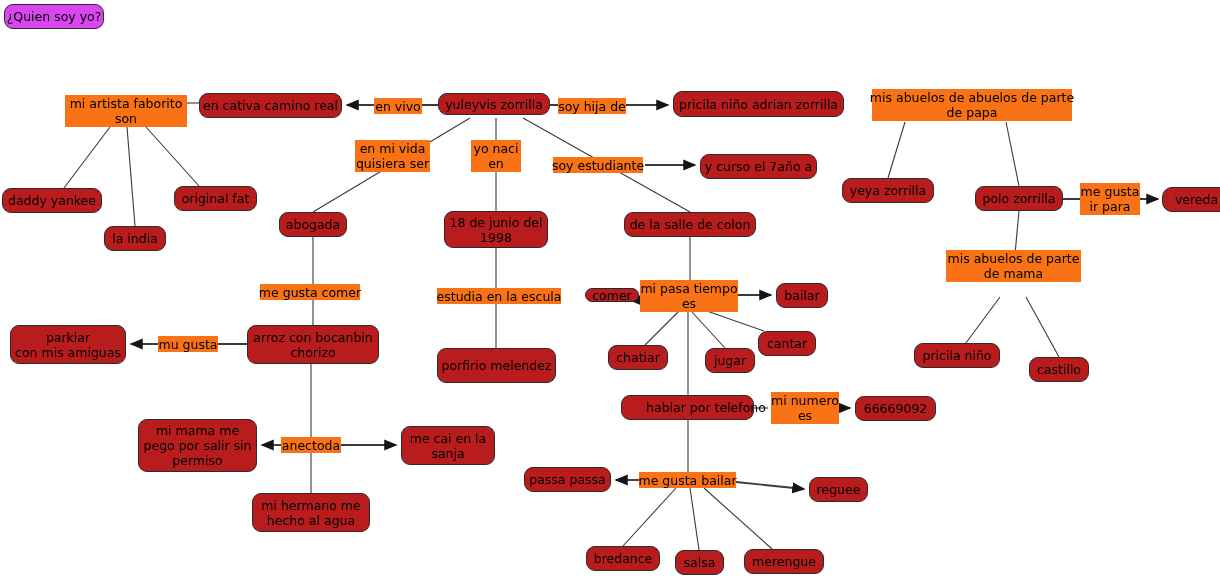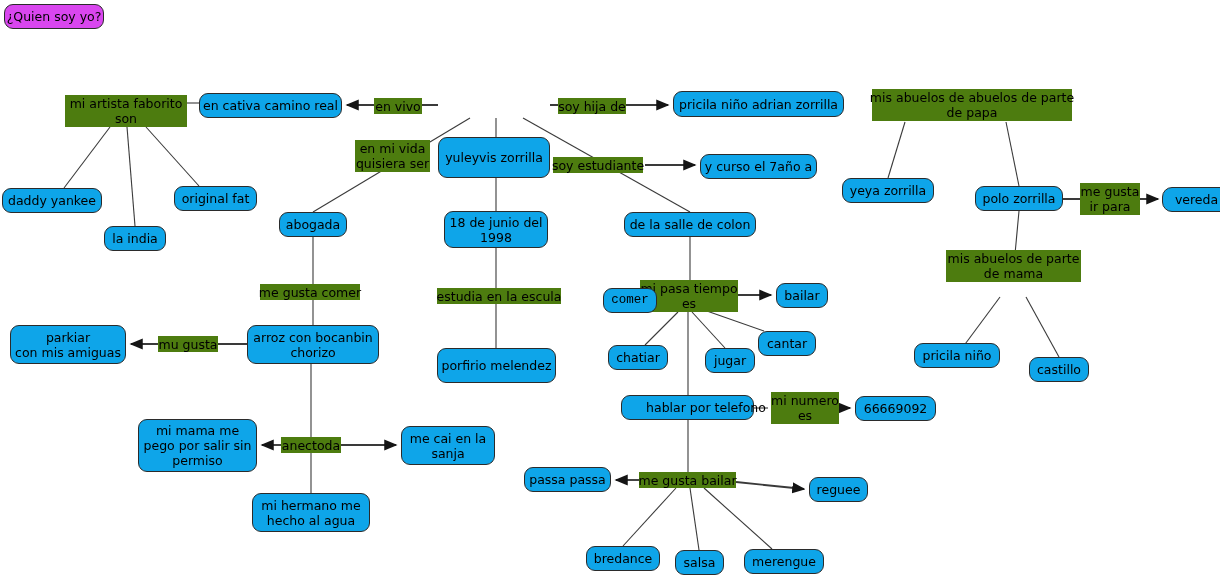--- a/index.html
+++ b/index.html
@@ -19,21 +19,21 @@
     position: absolute;
     left: 0;
     top: 0;
     width: 1220px;
     height: 577px;
     pointer-events: none;
   }
   .node {
     position: absolute;
     box-sizing: border-box;
-    background: #0ea5e9;
+    background: #b91c1c;
     border: 1px solid #2b2b2b;
     border-radius: 9px;
     color: #000000;
     font-size: 12.5px;
     line-height: 15px;
     text-align: center;
     display: flex;
     align-items: center;
     justify-content: center;
     padding: 2px 7px;
@@ -43,21 +43,21 @@
   .node.root {
     background: #d946ef;
   }
   .link-label {
     position: absolute;
     color: #000000;
     font-size: 12.5px;
     line-height: 15px;
     text-align: center;
     white-space: pre;
-    background: #4d7c0f;
+    background: #f97316;
     z-index: 2;
     display: flex;
     align-items: center;
     justify-content: center;
   }
 </style>
 </head>
 <body>
 
 <div id="canvas">
@@ -104,34 +104,34 @@
         <line x1="639" y1="480" x2="616" y2="480" stroke="#3a3a3a" stroke-width="1.9" marker-end="url(#arrowhead)"></line>
         <line x1="736" y1="482" x2="804" y2="489" stroke="#3a3a3a" stroke-width="1.9" marker-end="url(#arrowhead)"></line>
         <line x1="676" y1="488" x2="623" y2="546" stroke="#3a3a3a" stroke-width="1.1"></line>
         <line x1="690" y1="488" x2="699" y2="550" stroke="#3a3a3a" stroke-width="1.1"></line>
         <line x1="704" y1="488" x2="772" y2="549" stroke="#3a3a3a" stroke-width="1.1"></line>
       </g>
   </svg>
   <div id="node-layer">
       <div class="node root" style="left: 4px; top: 4px; width: 100px; height: 25px;">¿Quien soy yo?</div>
       <div class="node" style="left: 199px; top: 93px; width: 143px; height: 25px;">en cativa camino real</div>
-      <div class="node" style="left: 438px; top: 93px; width: 112px; height: 41px; margin-top: 44px;">yuleyvis zorrilla</div>
+      <div class="node" style="left: 438px; top: 93px; width: 112px; height: 22px;">yuleyvis zorrilla</div>
       <div class="node" style="left: 673px; top: 91px; width: 171px; height: 26px;">pricila niño adrian zorrilla</div>
       <div class="node" style="left: 2px; top: 188px; width: 100px; height: 25px;">daddy yankee</div>
       <div class="node" style="left: 104px; top: 226px; width: 62px; height: 25px;">la india</div>
       <div class="node" style="left: 174px; top: 186px; width: 83px; height: 25px;">original fat</div>
       <div class="node" style="left: 279px; top: 212px; width: 68px; height: 25px;">abogada</div>
       <div class="node" style="left: 444px; top: 211px; width: 104px; height: 37px;">18 de junio del
 1998</div>
       <div class="node" style="left: 700px; top: 154px; width: 117px; height: 25px;">y curso el 7año a</div>
       <div class="node" style="left: 624px; top: 212px; width: 132px; height: 25px;">de la salle de colon</div>
       <div class="node" style="left: 842px; top: 178px; width: 92px; height: 25px;">yeya zorrilla</div>
       <div class="node" style="left: 975px; top: 186px; width: 88px; height: 25px;">polo zorrilla</div>
       <div class="node" style="left: 1162px; top: 187px; width: 69px; height: 25px; border-radius: 10px;">vereda</div>
-      <div class="node" style="left: 603px; top: 288px; width: 54px; height: 25px; font-family: Liberation Mono, monospace;">comer</div>
+      <div class="node" style="left: 585px; top: 288px; width: 54px; height: 14px;">comer</div>
       <div class="node" style="left: 776px; top: 283px; width: 52px; height: 25px;">bailar</div>
       <div class="node" style="left: 758px; top: 331px; width: 58px; height: 25px;">cantar</div>
       <div class="node" style="left: 608px; top: 345px; width: 60px; height: 25px;">chatiar</div>
       <div class="node" style="left: 705px; top: 348px; width: 50px; height: 25px;">jugar</div>
       <div class="node" style="left: 437px; top: 348px; width: 119px; height: 35px;">porfirio melendez</div>
       <div class="node" style="left: 10px; top: 325px; width: 116px; height: 39px;">parkiar
 con mis amiguas</div>
       <div class="node" style="left: 247px; top: 325px; width: 132px; height: 39px;">arroz con bocanbin
 chorizo</div>
       <div class="node" style="left: 914px; top: 343px; width: 86px; height: 25px;">pricila niño</div>

